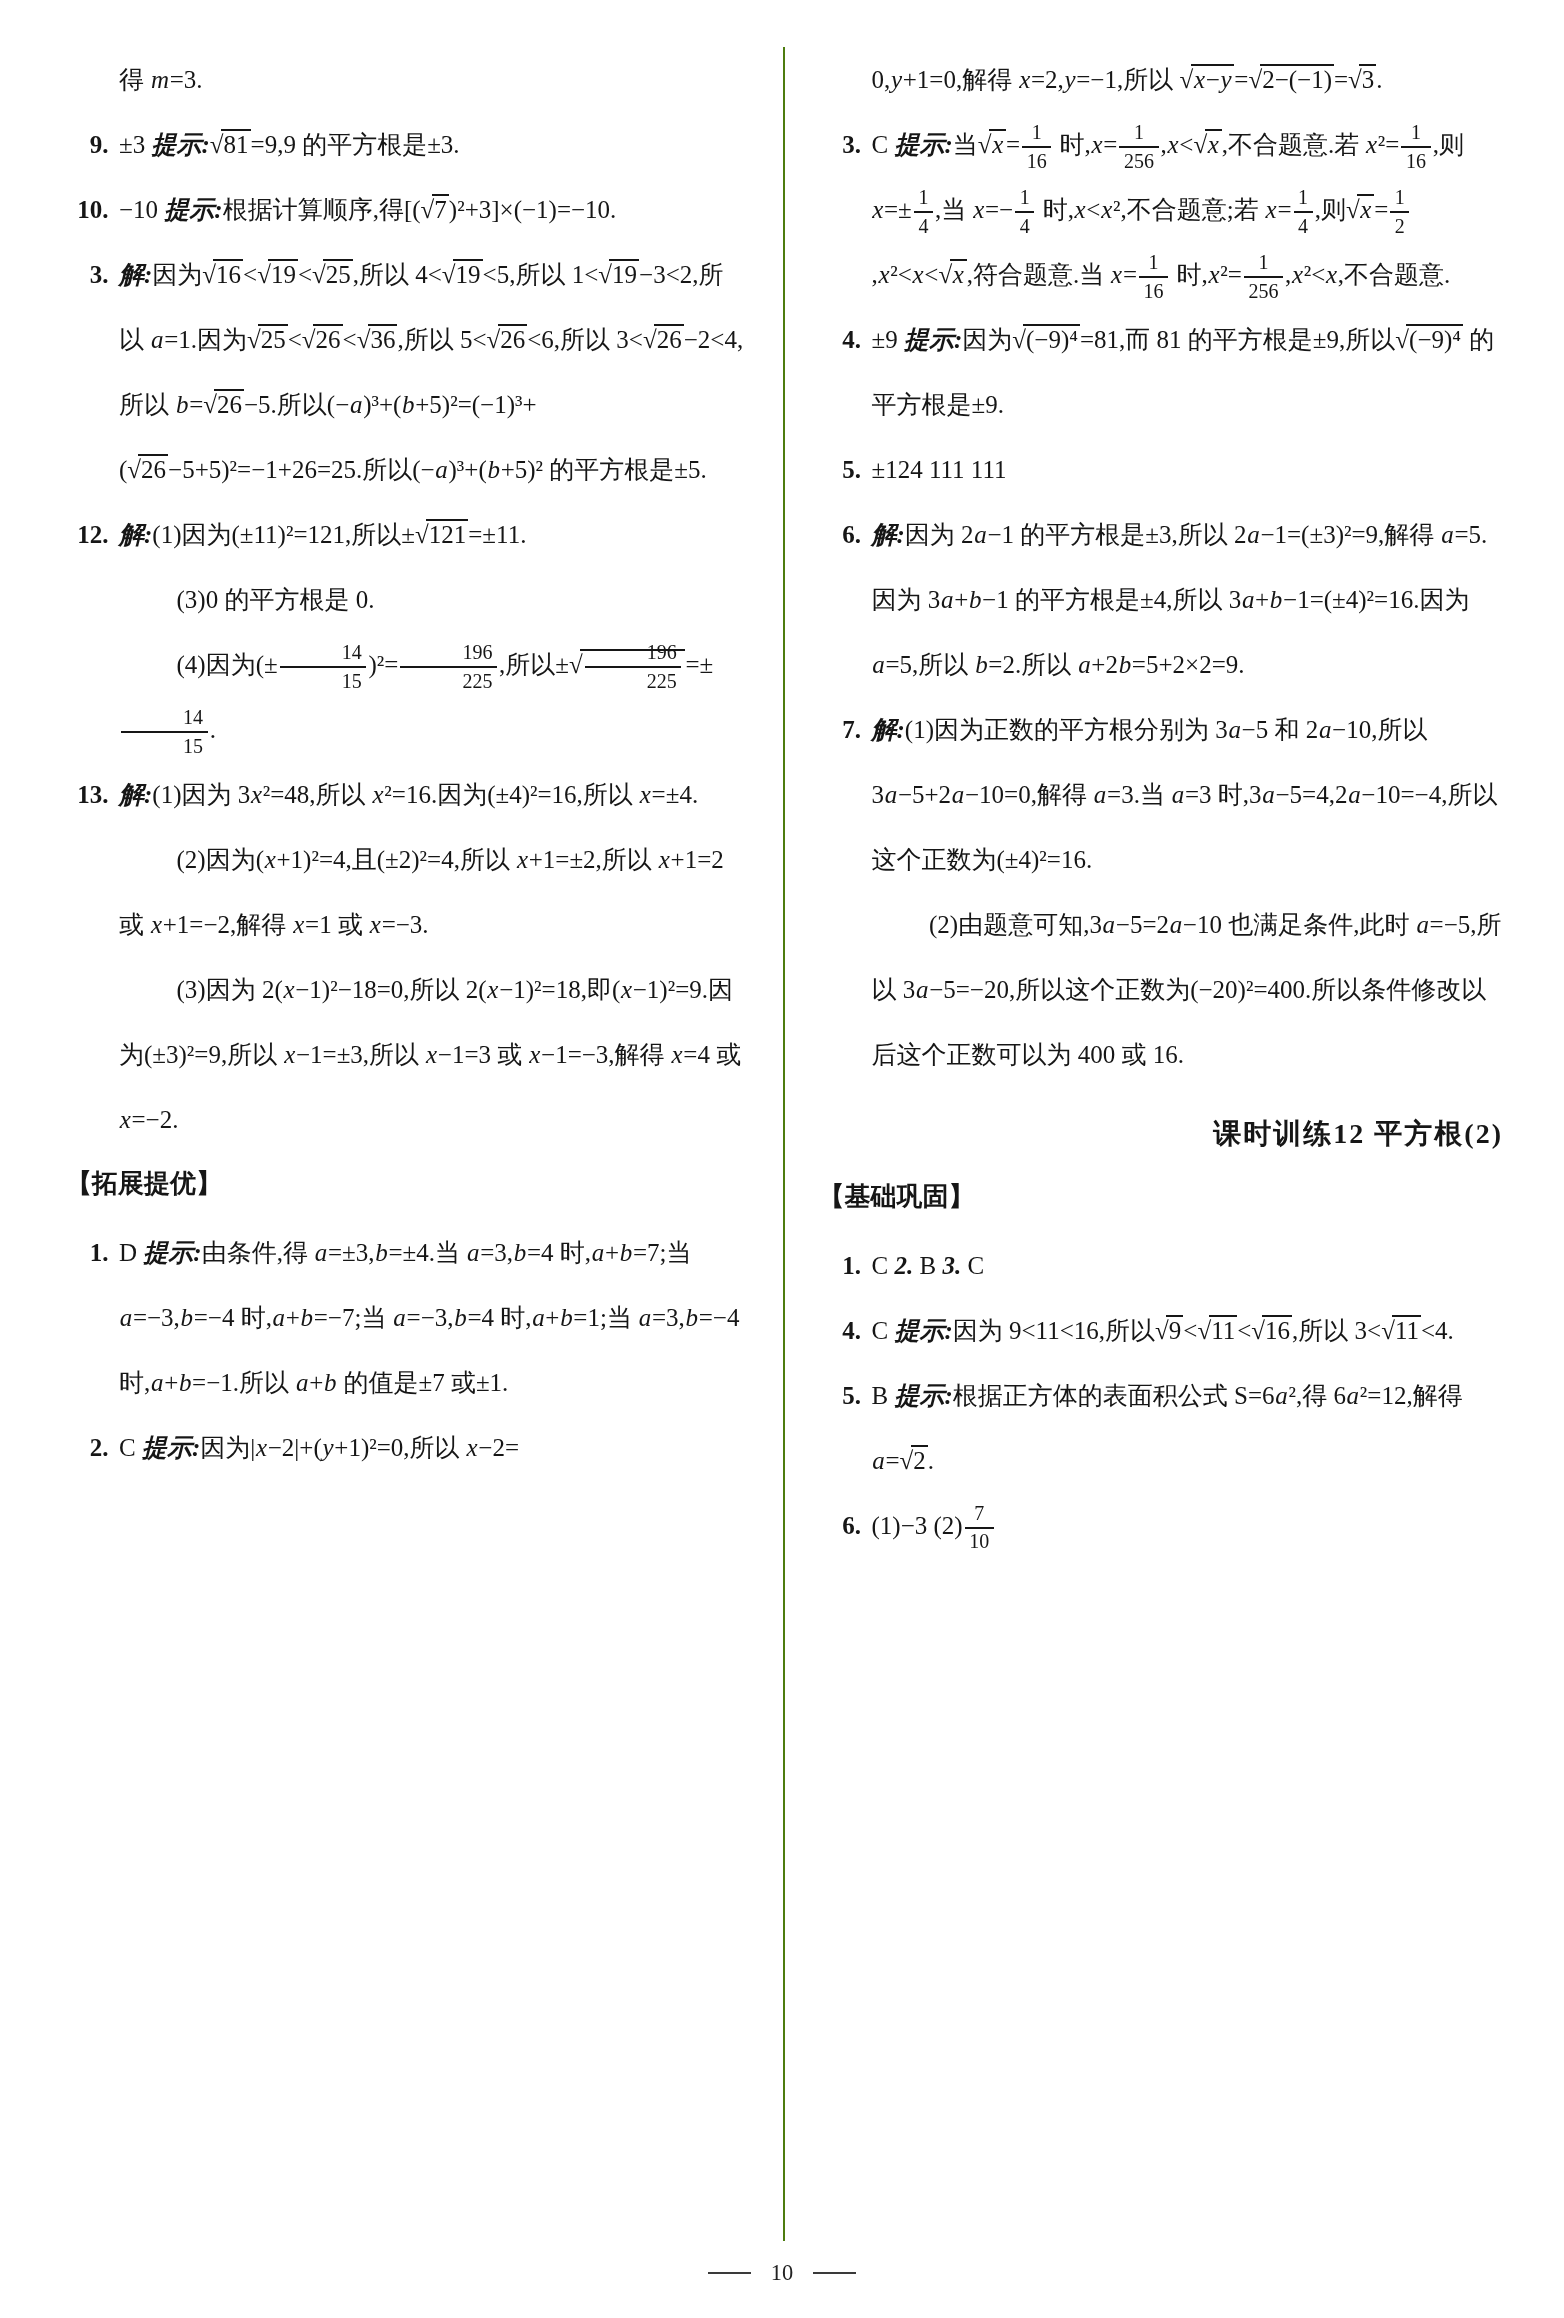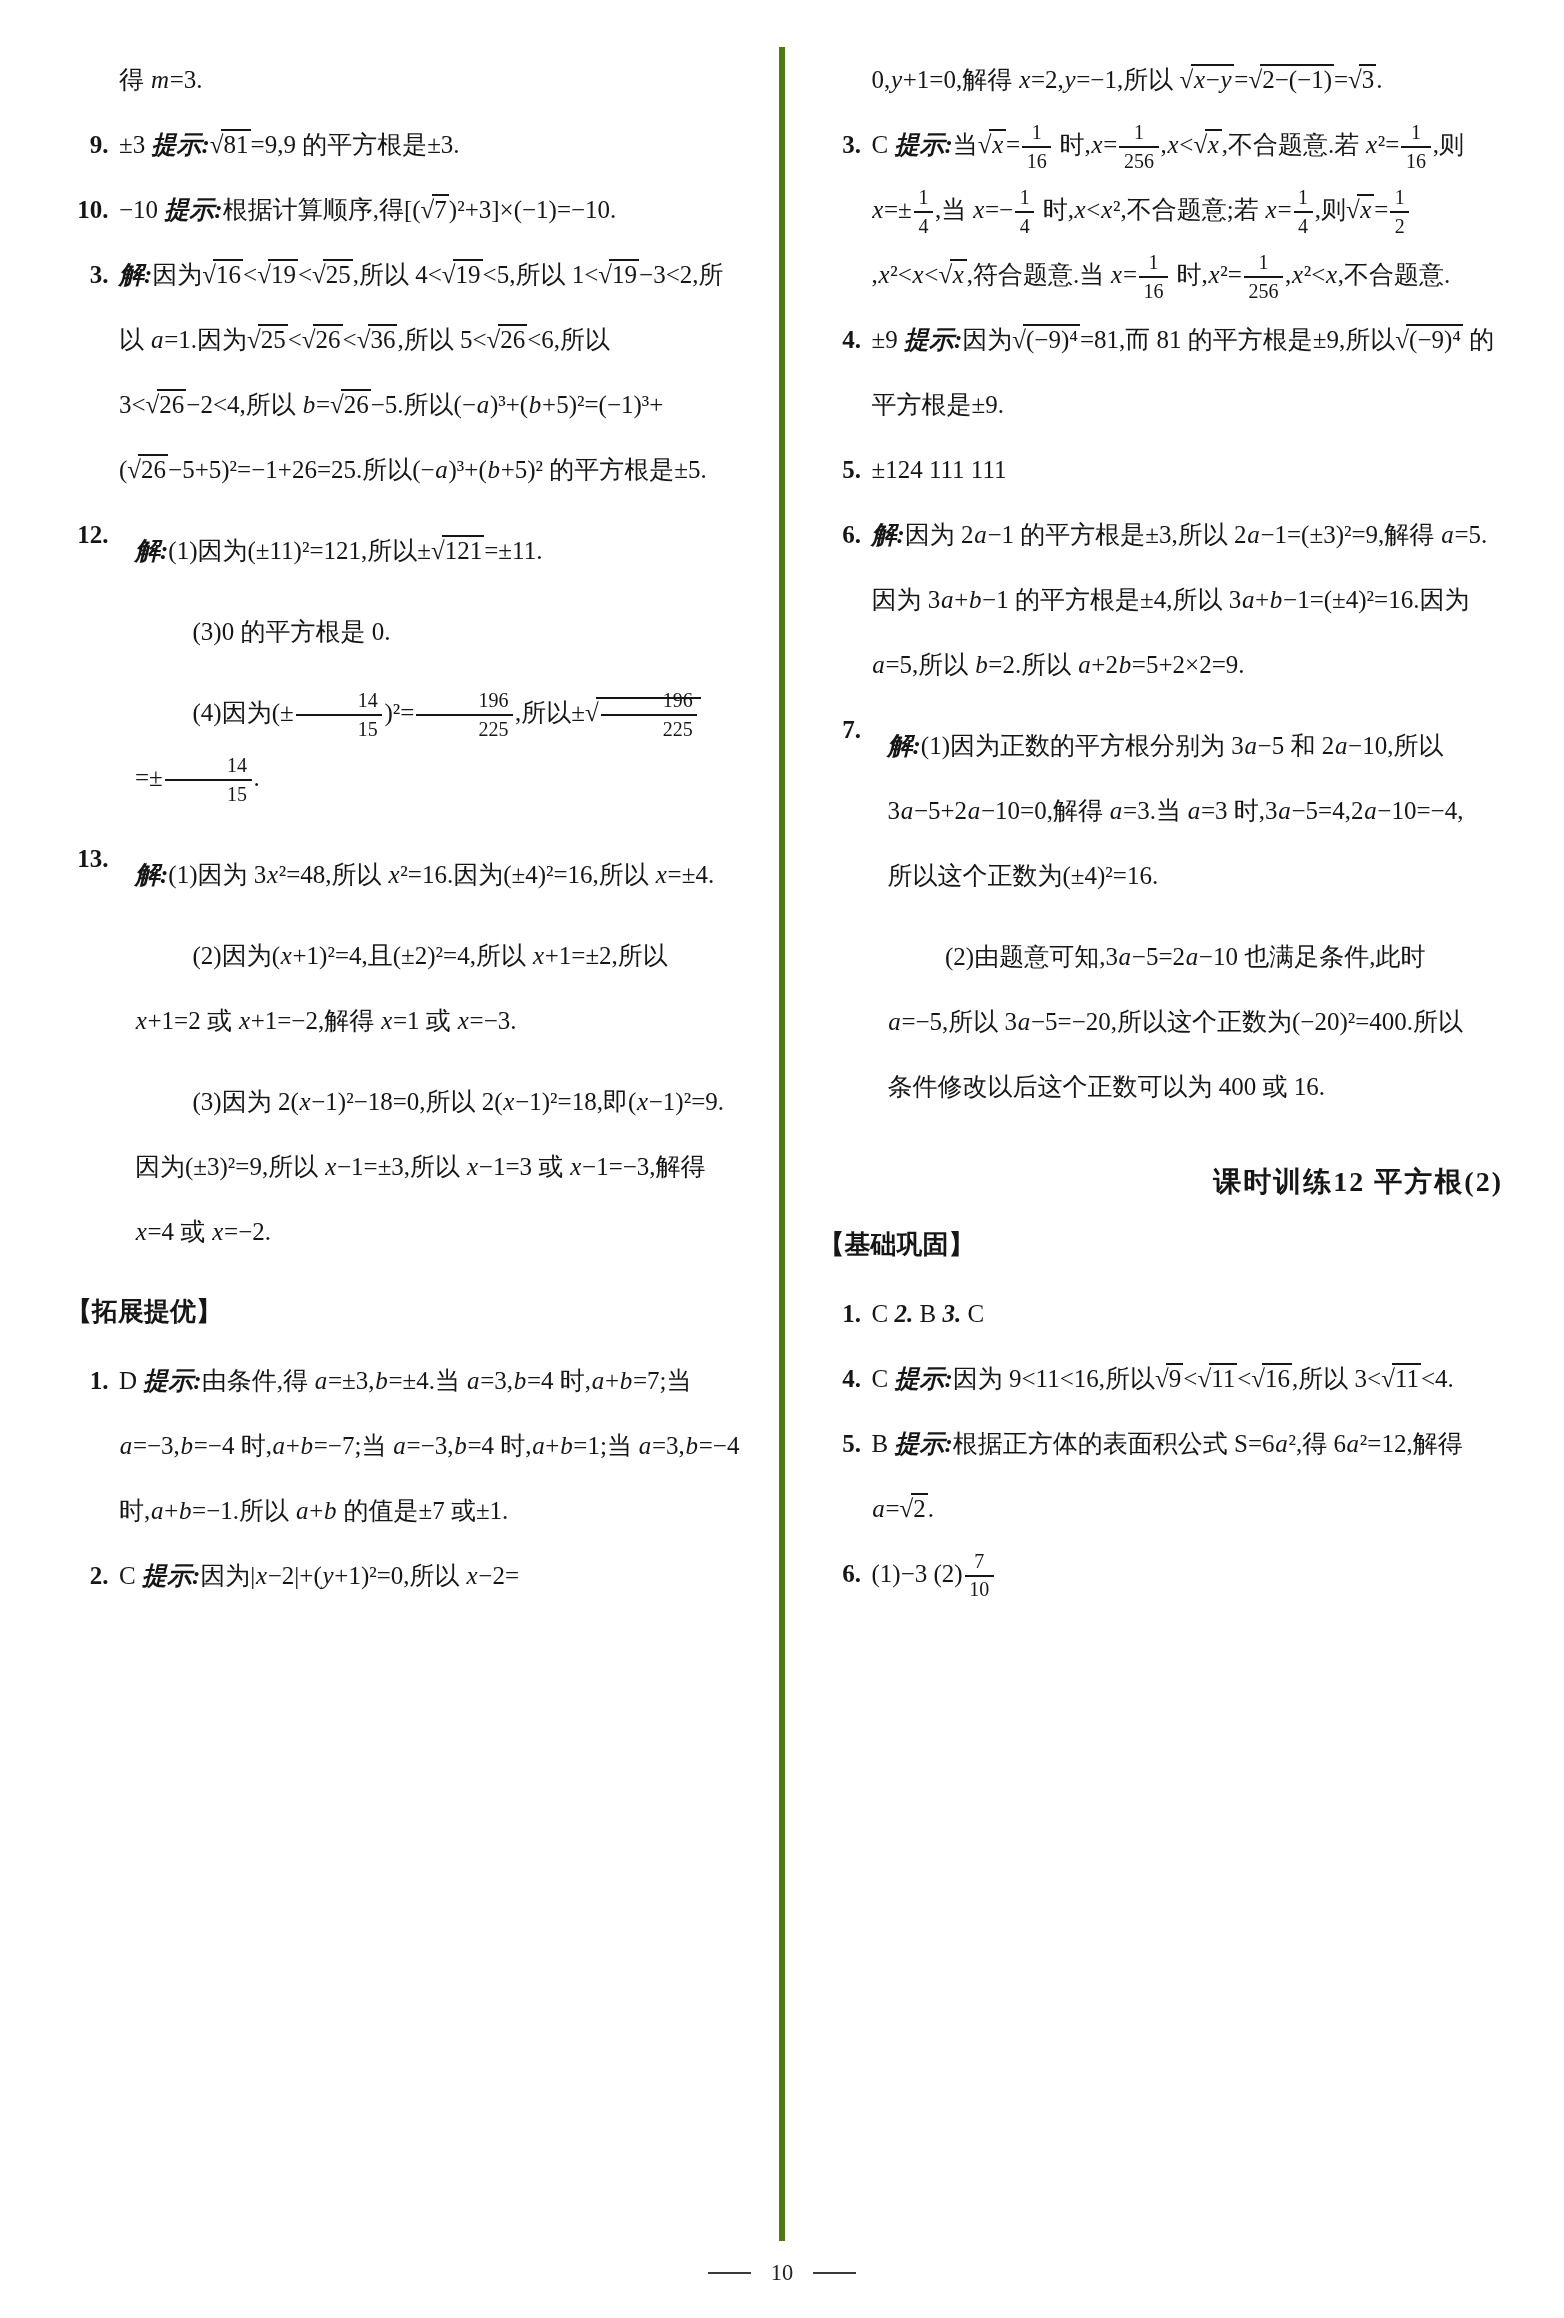--- a/index.html
+++ b/index.html
@@ -4,26 +4,26 @@
 <style>
   html,body { margin:0; padding:0; background:#e8e8e8; }
   .sheet {
     position:relative; width:1564px; height:2319px; margin:0 auto;
     background:#ffffff; color:#161616; overflow:hidden;
     font-family:"Liberation Serif","DejaVu Serif",serif;
     font-size:25px; line-height:2.6;
   }
   .cols { display:flex; padding:47px 61px 0 66px; box-sizing:border-box; }
   .col { width:50%; box-sizing:border-box; }
-  .col-left  { padding-right:37px; border-right:6px solid #4d7c0f; min-height:2194px; }
+  .col-left  { padding-right:37px; border-right:2px solid #4d7c0f; min-height:2194px; }
   .col-right { padding-left:34px; }
   .item { display:flex; align-items:flex-start; }
   .num  { flex:0 0 53px; text-align:right; font-weight:bold; padding-right:10.5px; box-sizing:border-box; white-space:nowrap; }
   .body { flex:1; min-width:0; }
-  .para { margin:16px; }
+  .para { margin:0; }
   .sub  { text-indent:2.3em; }
   .sec  { font-weight:bold; font-size:26px; margin:5.3px 0; line-height:2.2;font-family:Liberation Mono, monospace; }
   .lesson-title { text-align:right; font-weight:bold; font-size:28px; margin:22.4px 0 10.5px; letter-spacing:2px; line-height:1.8; }
   i { font-style:italic; padding:0 0.7px; }
   b { font-weight:bold;font-style:italic; }
   
   .frac { display:inline-flex; flex-direction:column; text-align:center; vertical-align:middle; line-height:1.18; font-size:0.8em; margin:0 2px; }
   .frac .fn { display:block; padding:0 4.6px 1.3px; border-bottom:2px solid currentColor; }
   .frac .fd { display:block; padding:1.3px 4.6px 0; }
   

